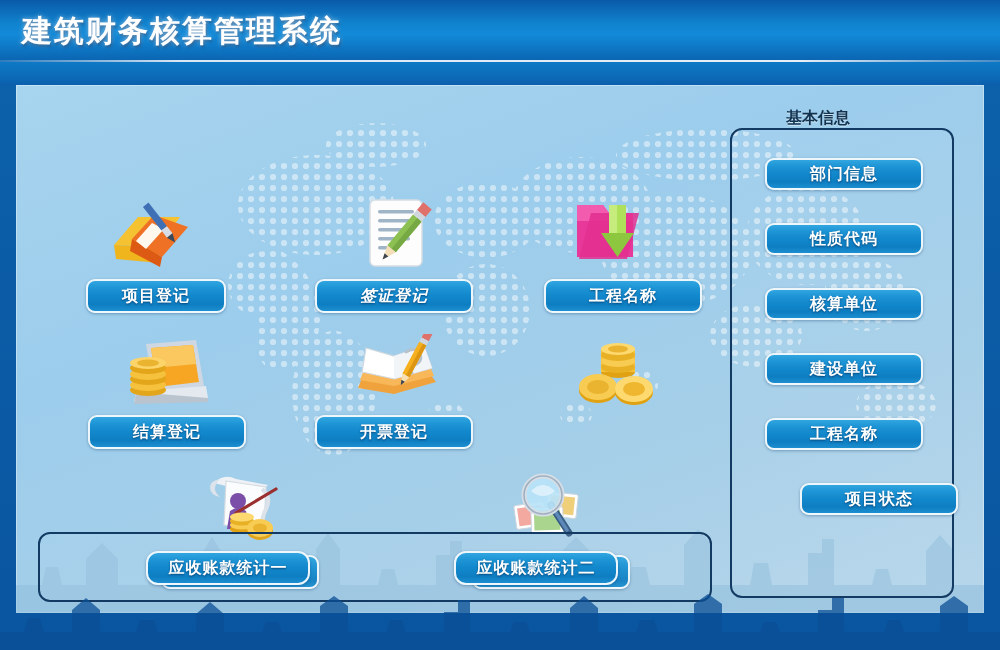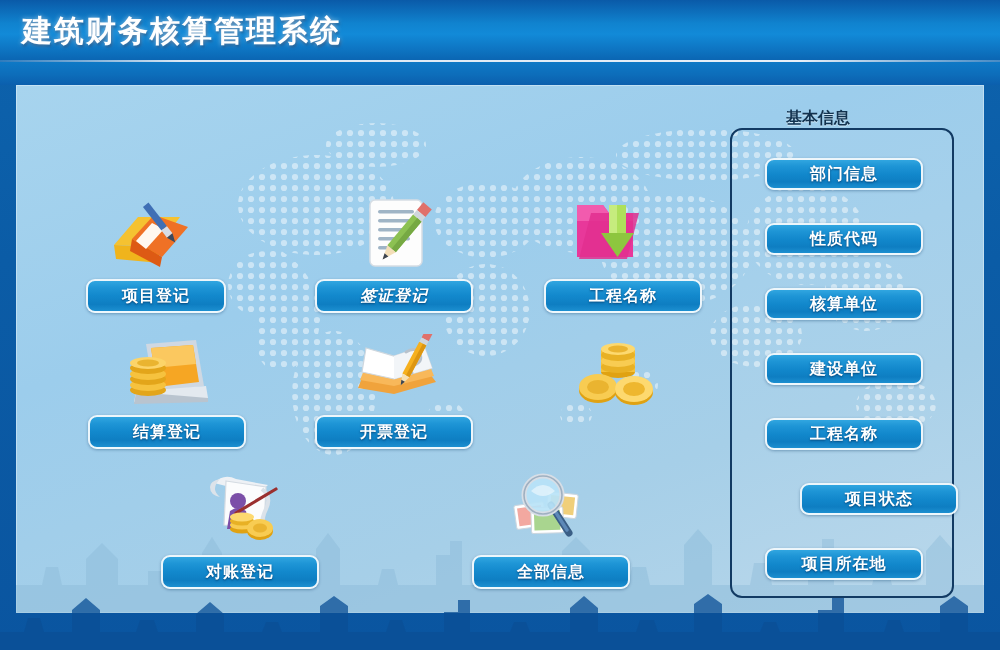--- a/index.html
+++ b/index.html
@@ -322,43 +322,48 @@
           <circle cx="40" cy="28" r="19" fill="none" stroke="#d7dee6" stroke-width="5"></circle>
           <circle cx="40" cy="28" r="19" fill="none" stroke="#9fb0c1" stroke-width="1.6"></circle>
           <path d="M28 24 q12 -12 24 0 q-12 10 -24 0z" fill="#ffffff" fill-opacity="0.5"></path>
         </g>
       </svg>
     </div>
     <div class="btn" style="left:456px; top:470px; width:158px; height:34px;">
       <span>全部信息</span>
     </div>
 
+    <div id="stats-box" style="left:22px; top:447px; width:674px; height:70px;">
+      <div class="btn wide" style="left:106px; top:17px; width:164px; height:34px;">
+        <span>应收账款统计一</span>
+      </div>
+      <div class="btn wide" style="left:414px; top:17px; width:164px; height:34px;">
+        <span>应收账款统计二</span>
+      </div>
+    </div>
 
     <div id="sidebar-title" style="left:770px; top:23px;">基本信息</div>
     <div id="sidebar-box" style="left:714px; top:43px; width:224px; height:470px;">
       <div class="btn side-btn" style="left:33px; top:28px;">
         <span>部门信息</span>
       </div>
       <div class="btn side-btn" style="left:33px; top:93px;">
         <span>性质代码</span>
       </div>
       <div class="btn side-btn" style="left:33px; top:158px;">
         <span>核算单位</span>
       </div>
       <div class="btn side-btn" style="left:33px; top:223px;">
         <span>建设单位</span>
       </div>
       <div class="btn side-btn" style="left:33px; top:288px;">
         <span>工程名称</span>
       </div>
       <div class="btn side-btn" style="left:33px; top:353px;margin-left:35px;">
         <span>项目状态</span>
-      </div>
-      <div class="btn side-btn" style="left:33px; top:418px;">
-        <span>项目所在地</span>
       </div>
     </div>
 
   </div>
 
   <svg id="skyline-outer" viewBox="0 0 1000 58" preserveAspectRatio="none">
     <g fill="#0b4f96" fill-opacity="0.75">
       <path d="M0,58 L0,40 L24,40 L28,26 L40,26 L44,40 L72,40 L72,18 L86,6 L100,18 L100,40 L136,40 L140,28 L154,28 L158,40 L196,40 L196,22 L210,10 L224,22 L224,40 L262,40 L266,30 L278,30 L282,40 L320,40 L320,14 L334,4 L348,14 L348,40 L386,40 L390,28 L402,28 L406,40 L444,40 L444,20 L458,20 L458,8 L470,8 L470,40 L510,40 L514,30 L526,30 L530,40 L570,40 L570,16 L584,4 L598,16 L598,40 L636,40 L640,28 L654,28 L658,40 L694,40 L694,12 L708,2 L722,12 L722,40 L760,40 L764,30 L776,30 L780,40 L818,40 L818,18 L832,18 L832,6 L844,6 L844,40 L884,40 L888,28 L900,28 L904,40 L940,40 L940,14 L954,4 L968,14 L968,40 L1000,40 L1000,58 Z"></path>
     </g>
   </svg>

